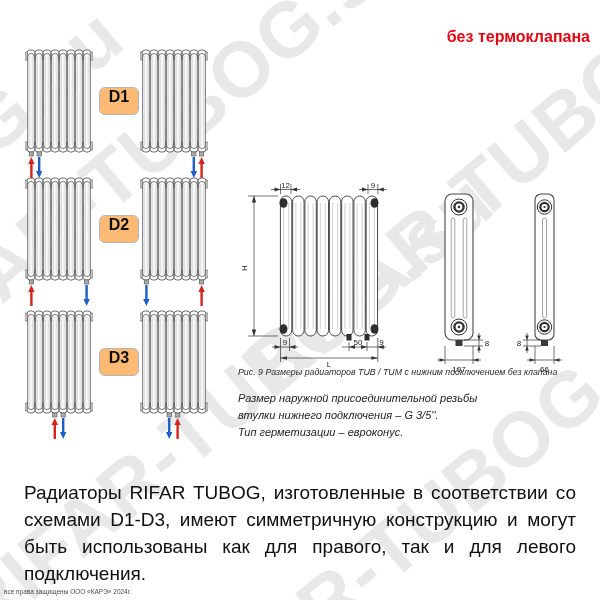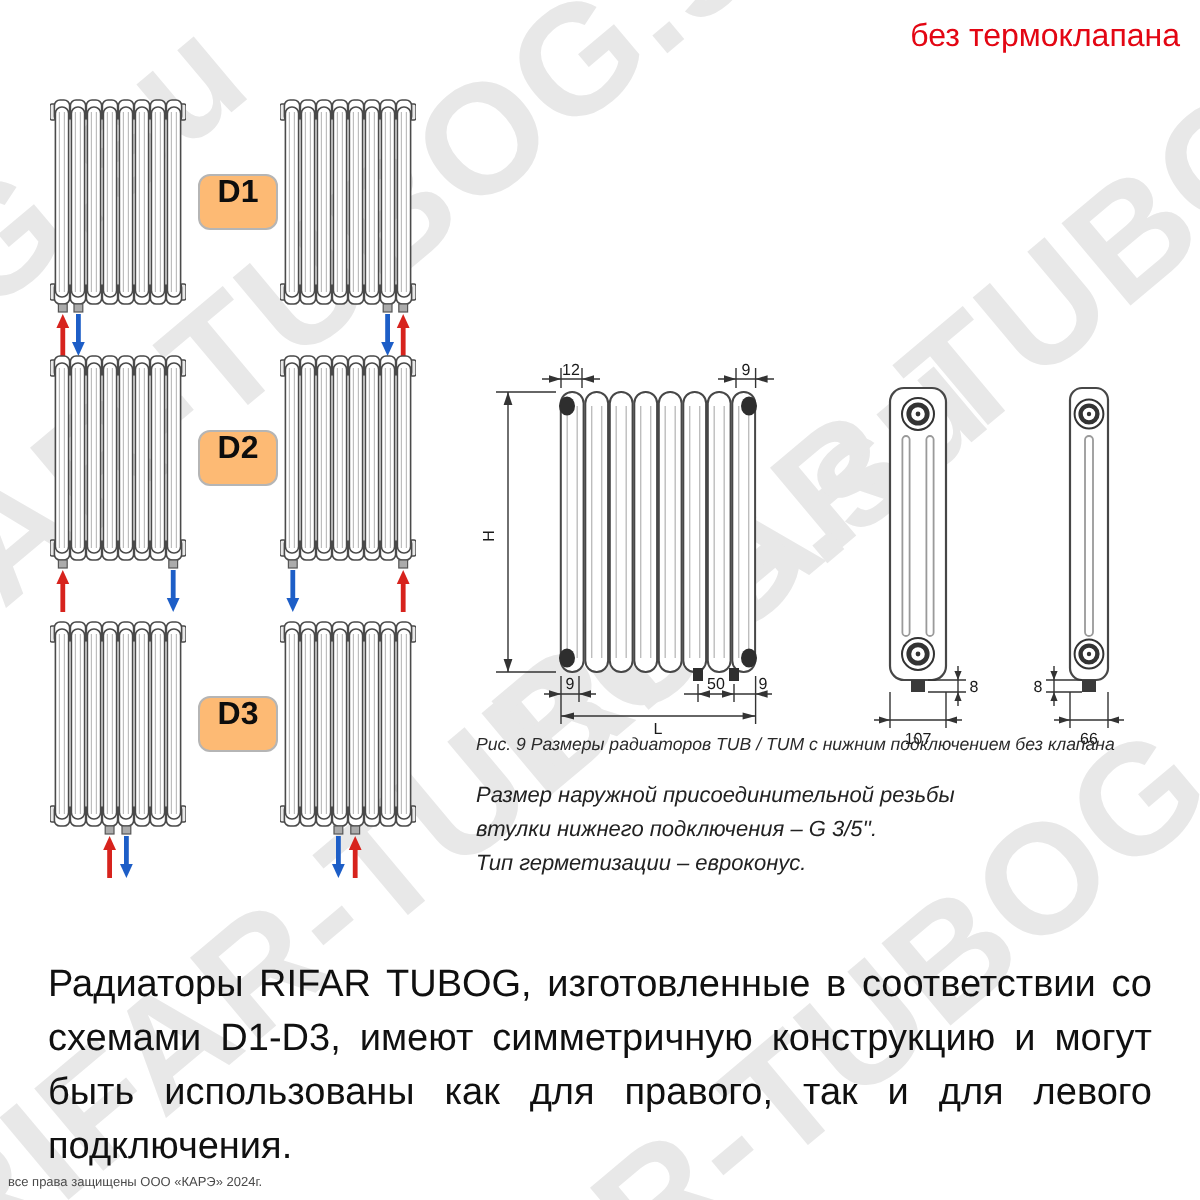--- a/index.html
+++ b/index.html
@@ -9,21 +9,21 @@
   }
   
   .wm{
     position:absolute;z-index:1;font-weight:700;font-size:78px;letter-spacing:1px;
     color:var(--wm,#e7e7e7);white-space:nowrap;transform:rotate(-40deg);transform-origin:0 0;
     user-select:none;
   }
   
   .header{position:absolute;top:7px;right:10px;text-align:right;z-index:2;}
   .title{font-size:21px;font-weight:800;color:#0b0b0b;letter-spacing:.2px;}
-  .subtitle{font-size:16px;font-weight:400;color:var(--accent,#e30613);margin-top:3px;text-align:right;}
+  .subtitle{font-size:16px;font-weight:700;color:var(--accent,#e30613);margin-top:21px;text-align:right;}
   
   .scheme-row{position:absolute;left:0;width:232px;height:150px;z-index:2;}
   .radiator{position:absolute;top:0;width:68px;height:132px;}
   .radiator.left{left:25px;}
   .radiator.right{left:140px;}
   .scheme-label{
     position:absolute;left:99px;top:39px;width:38px;height:26px;
     background:#fdba74;border:1.3px solid #b5b5b5;border-radius:6px;
     display:flex;align-items:flex-start;justify-content:center;
     font-size:16px;font-weight:800;color:#0d0d0d;

